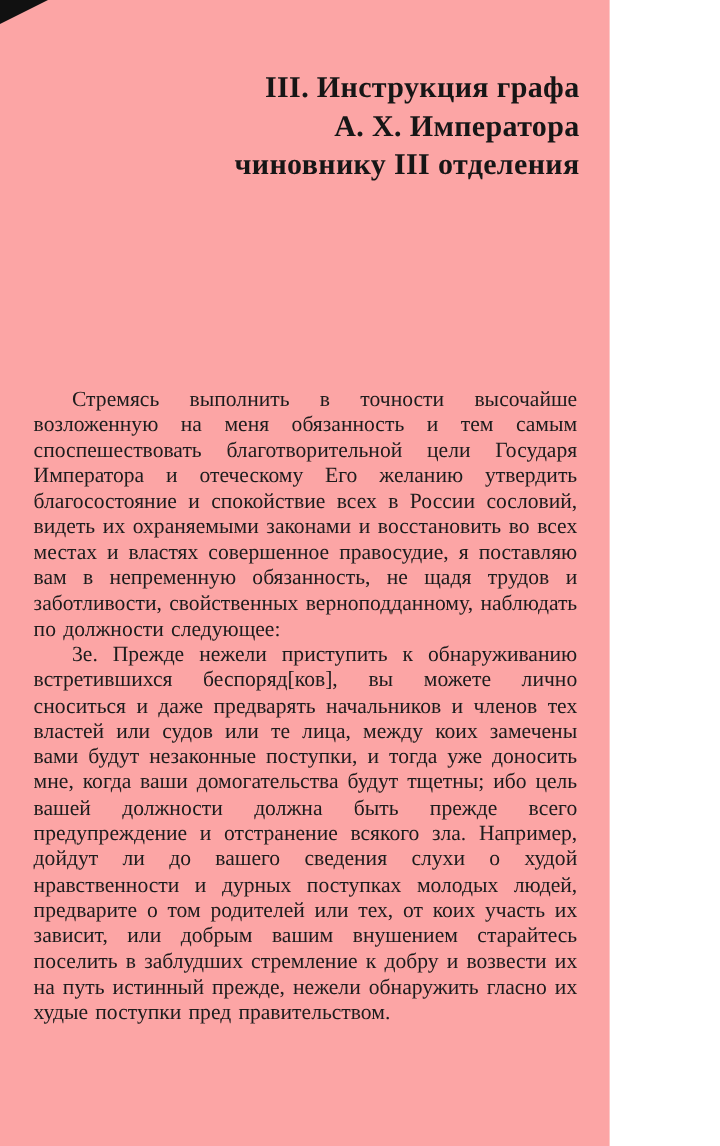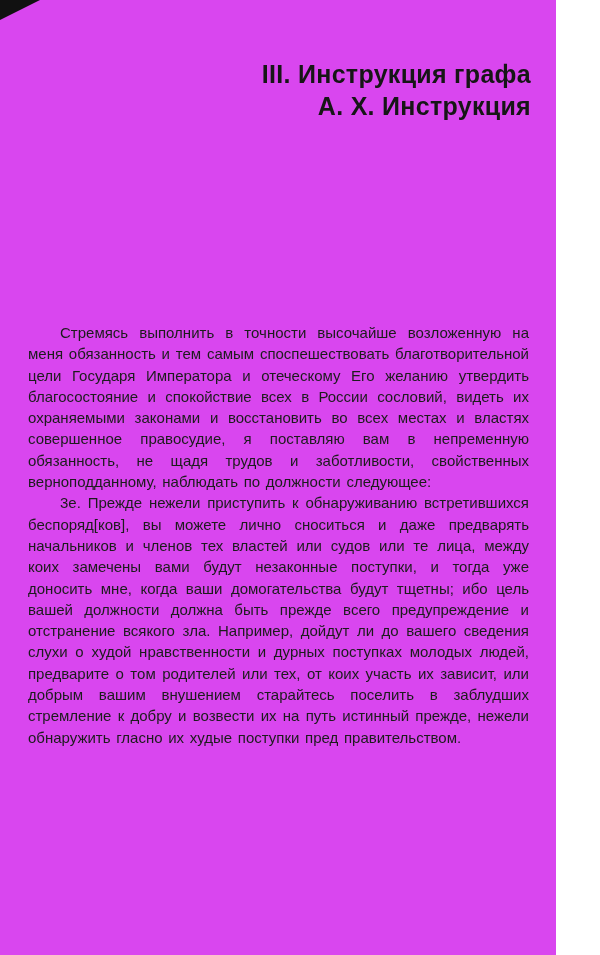--- a/index.html
+++ b/index.html
@@ -2,25 +2,25 @@
 <html lang="ru"><head>
 <meta charset="utf-8">
 <style>
   html, body {
     margin: 0;
     padding: 0;
     background: #ffffff;
   }
   .page {
     position: relative;
-    width: 556px;
+    width: 508px;
     height: 955px;
-    background: #d946ef;
+    background: #fca5a5;
     color: #1c1c1c;
-    font-family: Liberation Sans, sans-serif;
+    font-family: Liberation Serif, serif;
     overflow: hidden;
   }
   
   .scan-artifact {
     position: absolute;
     top: 0;
     left: 0;
     width: 0;
     height: 0;
     border-top: 20px solid #111111;
@@ -38,38 +38,38 @@
     line-height: 32px;
     letter-spacing: 0.3px;
     color: #161616;
   }
   .body-text {
     position: absolute;
     top: 322px;
     left: 28px;
     right: 27px;
     text-align: justify;
-    font-size: 15px;
+    font-size: 18px;
     line-height: 21.3px;
     word-spacing: 1.5px;
     hyphens: auto;
     color: #1c1c1c;
   }
   .body-text p {
     margin: 0;
     text-indent: 32px;
   }
 </style>
 </head>
 <body>
 
 <div class="page">
 
   <div class="scan-artifact"></div>
 
-  <h1 class="chapter-title"><span>III. Инструкция графа</span><br><span>А. Х. Инструкция</span><br></h1>
+  <h1 class="chapter-title"><span>III. Инструкция графа</span><br><span>А. Х. Императора</span><br><span>чиновнику III отделения</span></h1>
 
   <div class="body-text">
     <p>Стремясь выполнить в точности высочайше возложенную на меня обязанность и тем самым споспешествовать благотворительной цели Государя Императора и отеческому Его желанию утвердить благосостояние и спокойствие всех в России сословий, видеть их охраняемыми законами и восстановить во всех местах и властях совершенное правосудие, я поставляю вам в непременную обязанность, не щадя трудов и заботливости, свойственных верноподданному, наблюдать по должности следующее:</p>
     <p>3е. Прежде нежели приступить к обнаруживанию встретившихся беспоряд[ков], вы можете лично сноситься и даже предварять начальников и членов тех властей или судов или те лица, между коих замечены вами будут незаконные поступки, и тогда уже доносить мне, когда ваши домогательства будут тщетны; ибо цель вашей должности должна быть прежде всего предупреждение и отстранение всякого зла. Например, дойдут ли до вашего сведения слухи о худой нравственности и дурных поступках молодых людей, предварите о том родителей или тех, от коих участь их зависит, или добрым вашим внушением старайтесь поселить в заблудших стремление к добру и возвести их на путь истинный прежде, нежели обнаружить гласно их худые поступки пред правительством.</p>
   </div>
 
 </div>
 
 </body></html>

